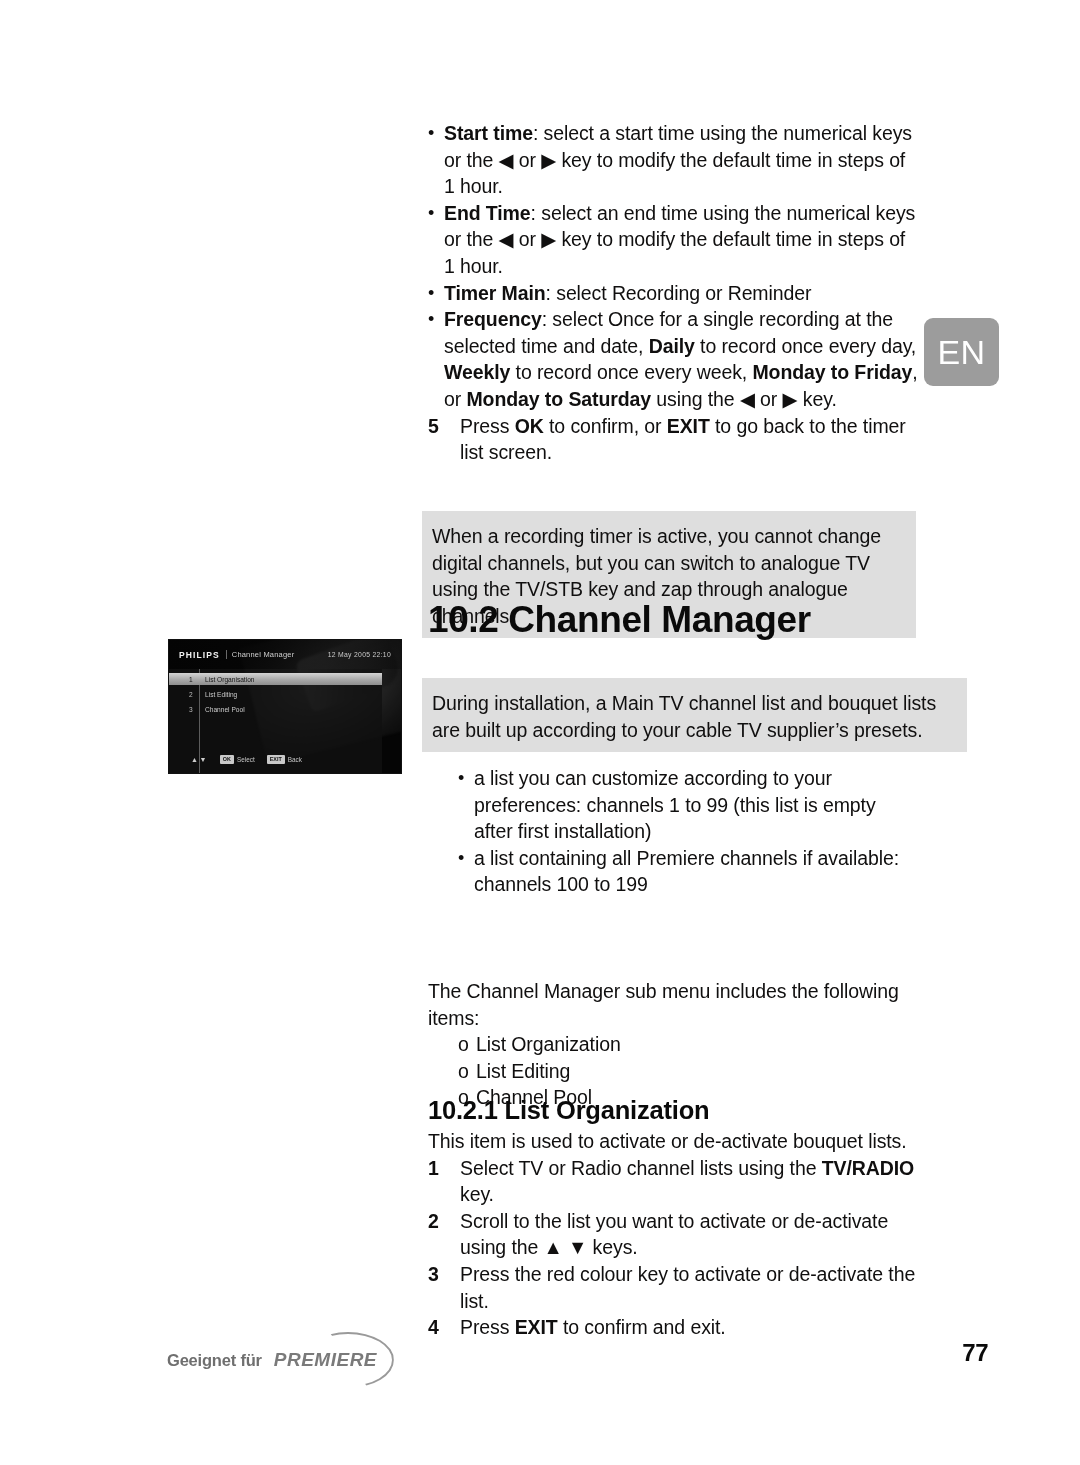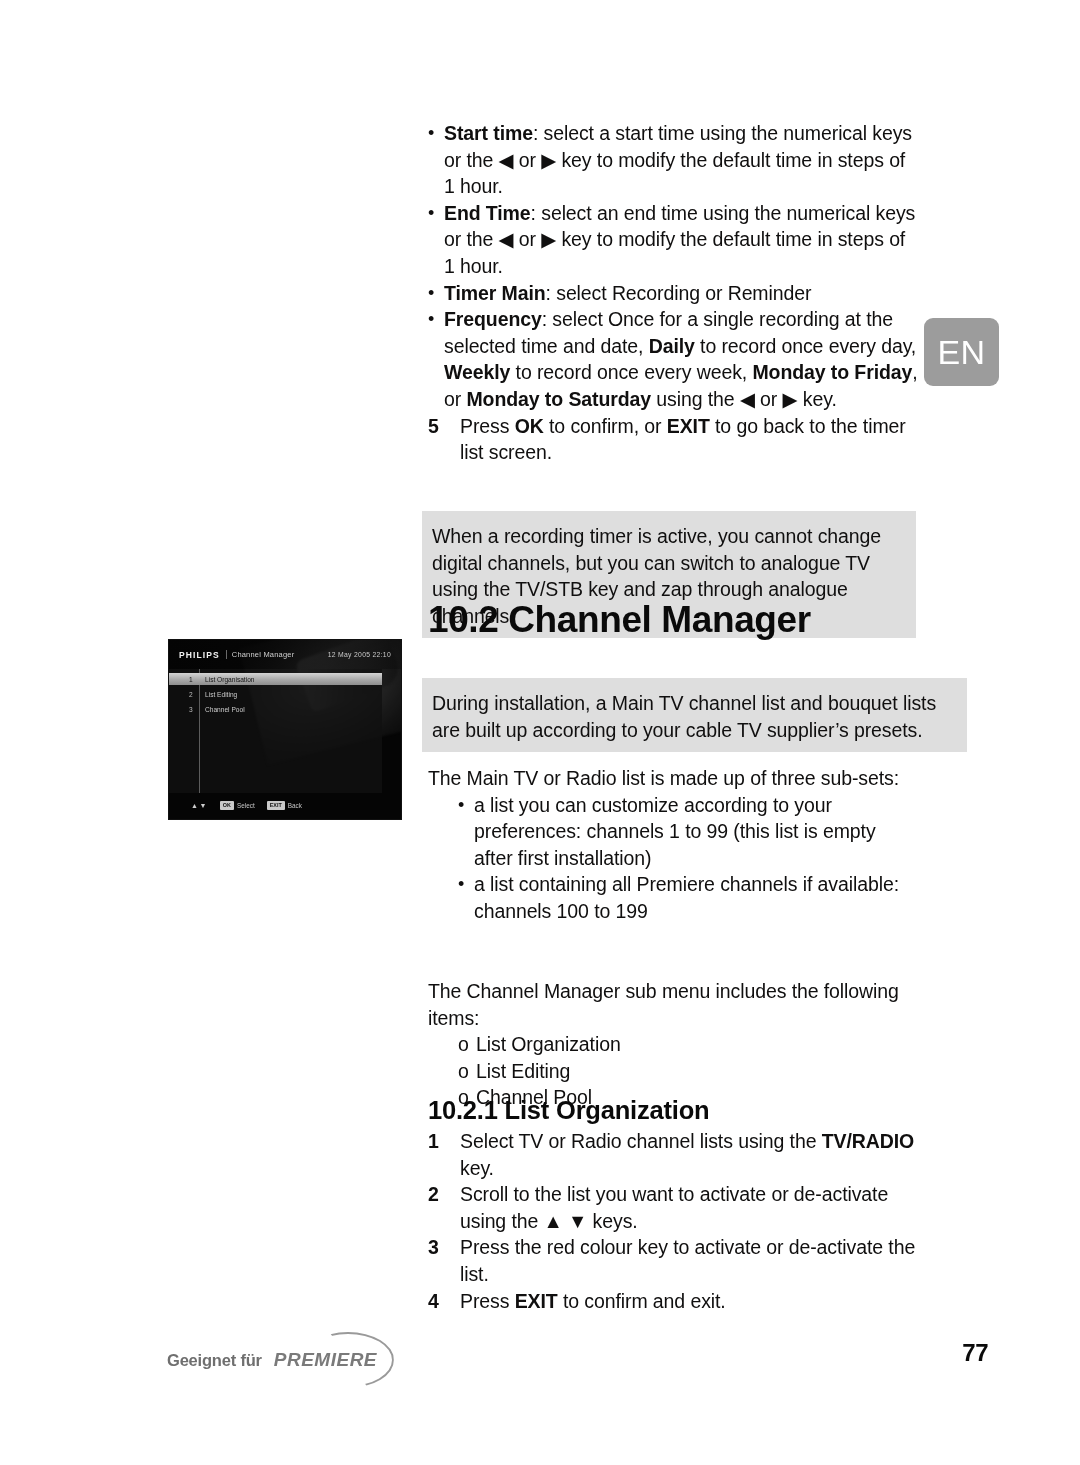--- a/index.html
+++ b/index.html
@@ -135,21 +135,21 @@
     letter-spacing: -0.2px;
     color: #0a0a0a;
   }
 
   
   .tvshot {
     position: absolute;
     left: 168px;
     top: 639px;
     width: 234px;
-    height: 181px;
+    height: 135px;
     background: #050505;
     overflow: hidden;
     border: 1px solid #111;
     box-sizing: border-box;
   }
   .tv-bg-hand {
     position: absolute;
     right: -20px;
     top: -14px;
     width: 170px;
@@ -419,41 +419,41 @@
         <span class="tv-keytxt">Back</span>
       </span>
     </div>
   </div>
 
   <div class="col greybox para" style="top:678px; left:422px; width:545px;">
     <span>During installation, a Main TV channel list and bouquet lists are built up according to your cable TV supplier’s presets.</span>
   </div>
 
   <div class="col para" style="top:765px;">
-    <div>The Main TV or Radio list is made up of three sub-sets:</div>
     <ul class="bullets" style="padding-left:30px;">
       <li>a list you can customize according to your preferences: channels 1 to 99 (this list is empty after first installation)</li>
       <li>a list containing all Premiere channels if available: channels 100 to 199</li>
     </ul>
   </div>
 
   <div class="col para" style="top:978px;">
     <div>The Channel Manager sub menu includes the following items:</div>
     <ul class="olist">
       <li>List Organization</li>
       <li>List Editing</li>
       <li>Channel Pool</li>
     </ul>
   </div>
 
   <div class="col h2" style="top:1095px;">
     <span>10.2.1 List Organization</span>
   </div>
 
   <div class="col para" style="top:1128px;">
+    <div>This item is used to activate or de-activate bouquet lists.</div>
     <ul class="steps">
       <li>
         <span class="num">1</span><span>Select TV or Radio channel lists using the </span><span class="b">TV/RADIO</span><span> key.</span>
       </li>
       <li>
         <span class="num">2</span><span>Scroll to the list you want to activate or de-activate using the ▲ ▼ keys.</span>
       </li>
       <li>
         <span class="num">3</span><span>Press the red colour key to activate or de-activate the list.</span>
       </li>

